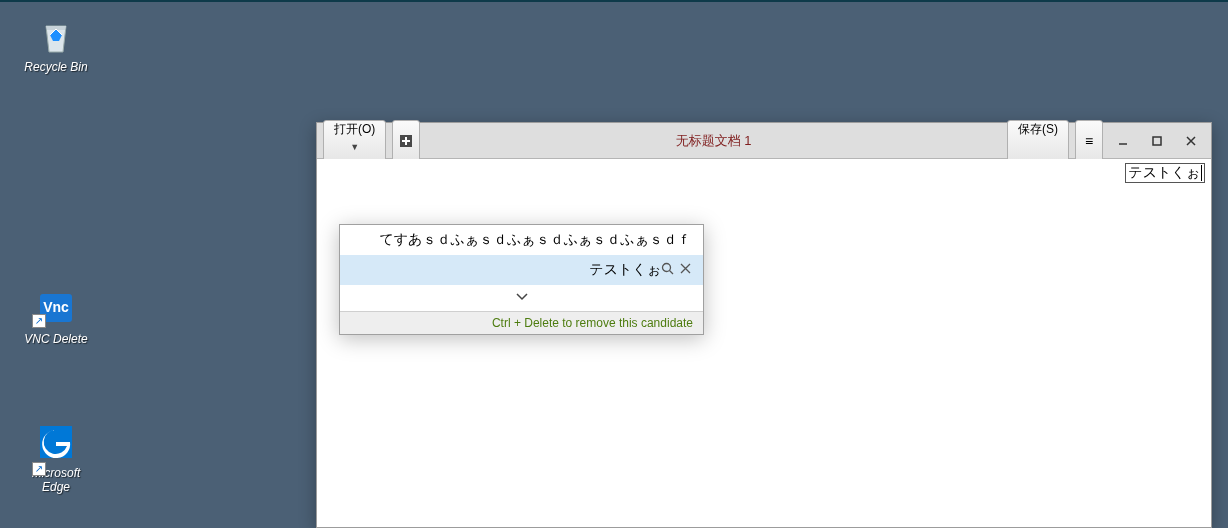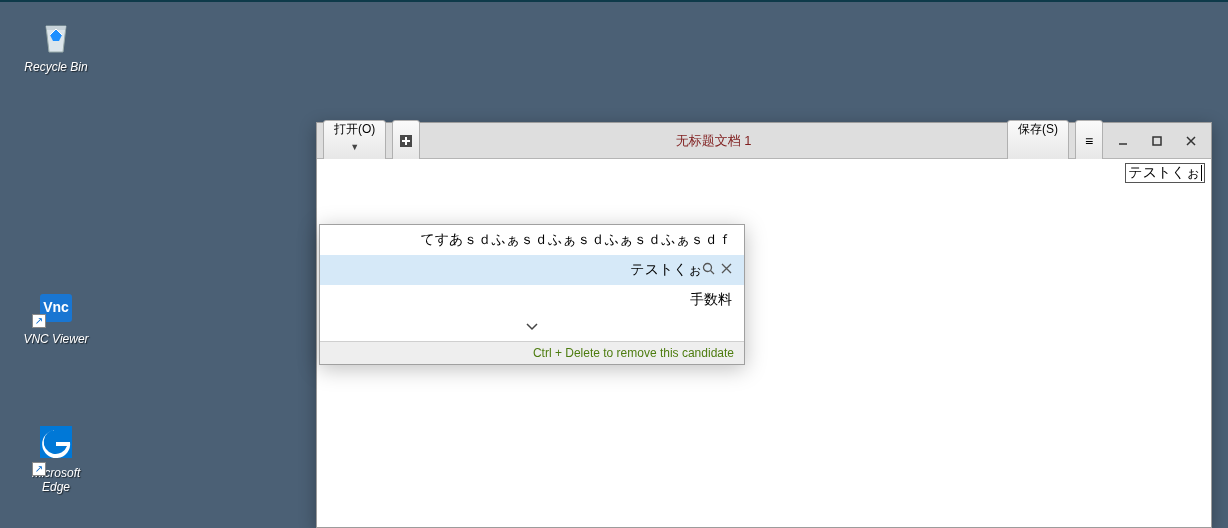--- a/index.html
+++ b/index.html
@@ -101,22 +101,22 @@
   .ime-caret {
     display: inline-block;
     width: 1px; height: 16px;
     background: #000;
     vertical-align: middle;
     margin-left: 1px;
   }
   
   .ime-popup {
     position: absolute;
-    left: 2px; top: 65px;
-    width: 426px;
+    left: 22px; top: 65px;
+    width: 365px;
     background: #fff;
     border: 1px solid #a0a0a0;
     box-shadow: 0 4px 20px rgba(0,0,0,.25);
     font-size: 14px;
   }
   .ime-row {
     padding: 6px 12px;
     display: flex;
     align-items: center;
     cursor: pointer;
@@ -161,21 +161,21 @@
 </div>
 
 <div class="desktop-icon" style="left:16px; top:286px;">
   <div class="icon-box">
     <svg width="40" height="40" viewBox="0 0 40 40">
       <rect x="4" y="6" width="32" height="28" rx="3" fill="#1976d2"></rect>
       <text x="20" y="24" font-size="14" fill="#fff" text-anchor="middle" font-family="Arial" font-weight="bold">Vnc</text>
     </svg>
   </div>
   <div class="shortcut-arrow">↗</div>
-  <div class="lbl">VNC Viewer</div>
+  <div class="lbl">VNC Delete</div>
 </div>
 
 <div class="desktop-icon" style="left:16px; top:420px;">
   <div class="icon-box">
     <svg width="40" height="40" viewBox="0 0 40 40">
       <rect x="4" y="4" width="32" height="32" fill="#0078d7"></rect>
       <path d="M20 8 a12 12 0 1 0 11 16 h-11 v-4 h14 a14 14 0 1 1 -14 -12 z" fill="#fff"></path>
     </svg>
   </div>
   <div class="shortcut-arrow">↗</div>
@@ -237,23 +237,20 @@
                 <path d="M8.5 8.5 L12 12" stroke="#555" stroke-width="1.3"></path>
               </svg>
           </span>
           <span>
             <svg width="11" height="11" viewBox="0 0 11 11">
                 <path d="M1 1 L10 10 M10 1 L1 10" stroke="#555" stroke-width="1.3"></path>
               </svg>
           </span>
         </span>
       </div>
-      <div class="ime-row">
-        <span class="cand-text">手数料</span>
-      </div>
       <div class="ime-more">
         <svg width="14" height="10" viewBox="0 0 14 10">
             <path d="M2 2 L7 7 L12 2" fill="none" stroke="#444" stroke-width="1.5"></path>
           </svg>
       </div>
       <div class="ime-hint">Ctrl + Delete to remove this candidate</div>
     </div>
   </div>
 </div>
 

